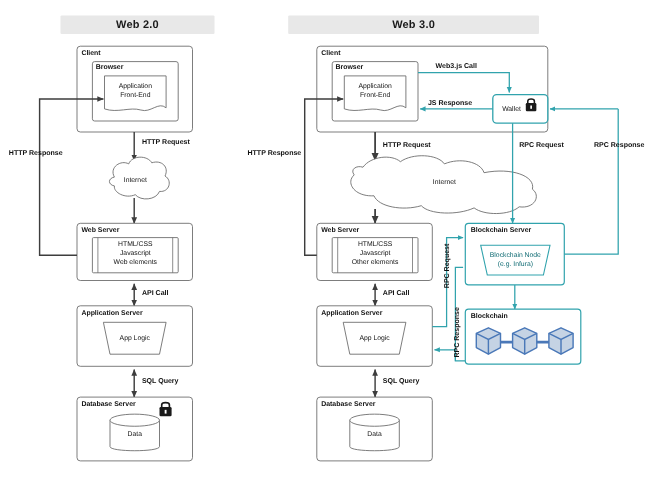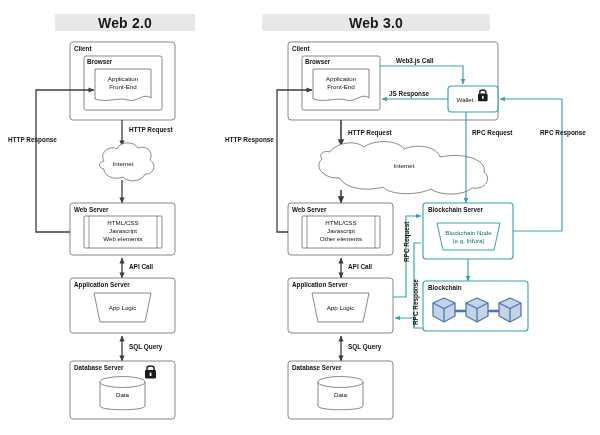--- a/index.html
+++ b/index.html
@@ -3,21 +3,21 @@
 <meta charset="utf-8">
 <style>
   html,body{margin:0;padding:0;background:#ffffff;}
   body{width:600px;height:435px;position:relative;overflow:hidden;
        font-family:"Liberation Sans",sans-serif;color:#1a1a1a;}
   #stage{position:absolute;left:0;top:0;width:600px;height:435px;}
   svg#diagram{position:absolute;left:0;top:0;width:600px;height:435px;}
 
   .hdr-bar{position:absolute;background:#e8e8e8;border-radius:1px;
            display:flex;align-items:center;justify-content:center;}
-  .hdr-bar span{font-size:14px;font-weight:bold;color:#1a1a1a;letter-spacing:.2px;}
+  .hdr-bar span{font-size:10px;font-weight:bold;color:#1a1a1a;letter-spacing:.2px;}
 
   .lbl{position:absolute;font-size:6.4px;font-weight:bold;color:#111;
        white-space:nowrap;line-height:1.15;}
   .lbl.vert{transform-origin:0 0;}
 
   .boxlabel{position:absolute;font-size:6.3px;font-weight:bold;color:#111;white-space:nowrap;}
   .innerlabel{position:absolute;font-size:6.2px;color:#111;text-align:center;
               line-height:1.28;white-space:nowrap;}
   .teal-txt{color:#0f6b73;}
 </style>

